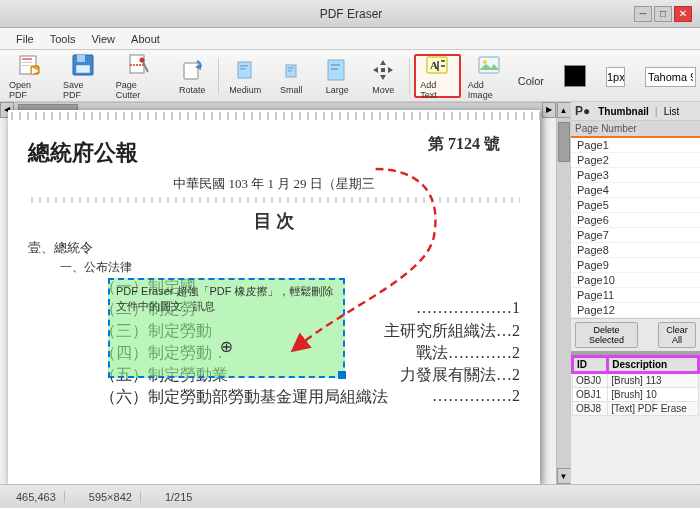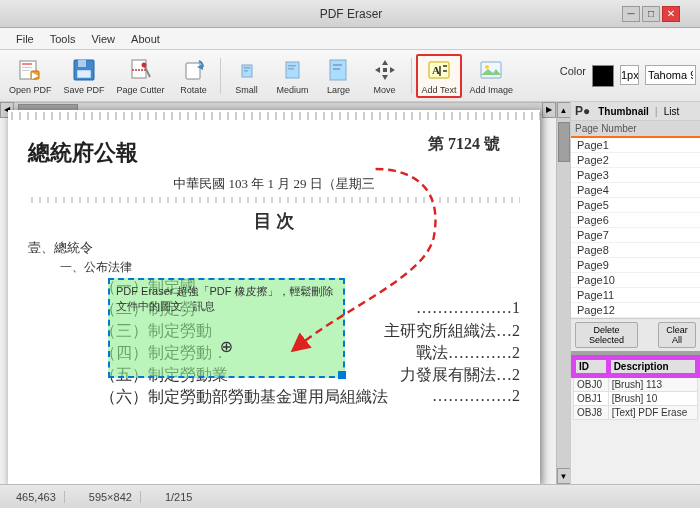--- a/index.html
+++ b/index.html
@@ -6,21 +6,21 @@
     body { font-family: 'Tahoma', sans-serif; font-size: 11px; background: #f0f0f0; width: 700px; height: 508px; overflow: hidden; }
 
     
     .titlebar {
       background: linear-gradient(to bottom, #e8e8e8, #d0d0d0);
       height: 28px;
       display: flex;
       align-items: center;
       justify-content: space-between;
       border-bottom: 1px solid #aaa;
-      padding: 0 20px;
+      padding: 0 8px;
       user-select: none;
     }
     .titlebar-title {
       flex: 1;
       text-align: center;
       font-size: 12px;
       color: #333;
     }
     .titlebar-controls {
       display: flex;
@@ -96,22 +96,22 @@
     }
     .toolbar-separator {
       width: 1px;
       height: 36px;
       background: #ccc;
       margin: 0 2px;
     }
     .toolbar-right {
       margin-left: auto;
       display: flex;
-      align-items: flex-start;
-      gap: 6px;
+      align-items: flex-end;
+      gap: 20px;
       font-size: 11px;
       color: #333;
     }
     .color-box {
       width: 22px;
       height: 22px;
       background: black;
       border: 1px solid #888;
     }
     .size-input {
@@ -346,21 +346,21 @@
       border-radius: 2px;
     }
     .objects-table {
       width: 100%;
       font-size: 10px;
       border-collapse: collapse;
     }
     .objects-table th {
       background: #e0e0e0;
       padding: 1px 3px;
-      border: 5px solid #d946ef;
+      border: 3px solid #d946ef;
       text-align: left;
       font-weight: bold;
     }
     .objects-table td {
       padding: 1px 3px;
       border: 1px solid #e0e0e0;
       color: #333;
     }
     .objects-table tr:nth-child(odd) td { background: #f8f8f8; }
     .objects-table tr:nth-child(even) td { background: white; }
@@ -450,37 +450,37 @@
       </svg>
     </div>
     <span>Rotate</span>
   </div>
 
   <div class="toolbar-separator"></div>
 
   <div class="toolbar-btn">
     <div class="toolbar-icon">
       <svg width="26" height="26" viewBox="0 0 26 26">
+        <rect x="6" y="5" width="13" height="16" fill="#aaddff" stroke="#88aacc" stroke-width="1"></rect>
+        <rect x="8" y="8" width="8" height="1.5" fill="#88aacc"></rect>
+        <rect x="8" y="11" width="6" height="1.5" fill="#88aacc"></rect>
+      </svg>
+    </div>
+    <span>Medium</span>
+  </div>
+
+  <div class="toolbar-btn">
+    <div class="toolbar-icon">
+      <svg width="26" height="26" viewBox="0 0 26 26">
         <rect x="8" y="8" width="10" height="12" fill="#aaddff" stroke="#88aacc" stroke-width="1"></rect>
         <rect x="10" y="10" width="6" height="1.5" fill="#88aacc"></rect>
         <rect x="10" y="13" width="4" height="1.5" fill="#88aacc"></rect>
       </svg>
     </div>
     <span>Small</span>
-  </div>
-
-  <div class="toolbar-btn">
-    <div class="toolbar-icon">
-      <svg width="26" height="26" viewBox="0 0 26 26">
-        <rect x="6" y="5" width="13" height="16" fill="#aaddff" stroke="#88aacc" stroke-width="1"></rect>
-        <rect x="8" y="8" width="8" height="1.5" fill="#88aacc"></rect>
-        <rect x="8" y="11" width="6" height="1.5" fill="#88aacc"></rect>
-      </svg>
-    </div>
-    <span>Medium</span>
   </div>
 
   <div class="toolbar-btn">
     <div class="toolbar-icon">
       <svg width="26" height="26" viewBox="0 0 26 26">
         <rect x="4" y="3" width="16" height="20" fill="#aaddff" stroke="#88aacc" stroke-width="1"></rect>
         <rect x="7" y="7" width="9" height="2" fill="#88aacc"></rect>
         <rect x="7" y="11" width="7" height="2" fill="#88aacc"></rect>
       </svg>
     </div>

